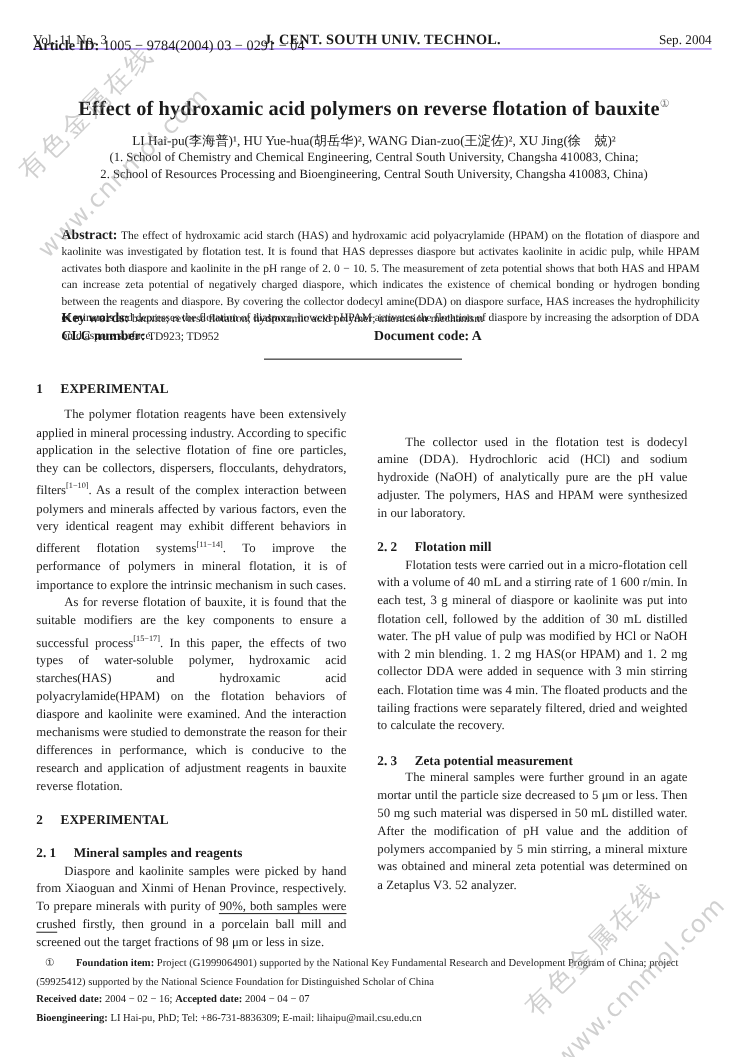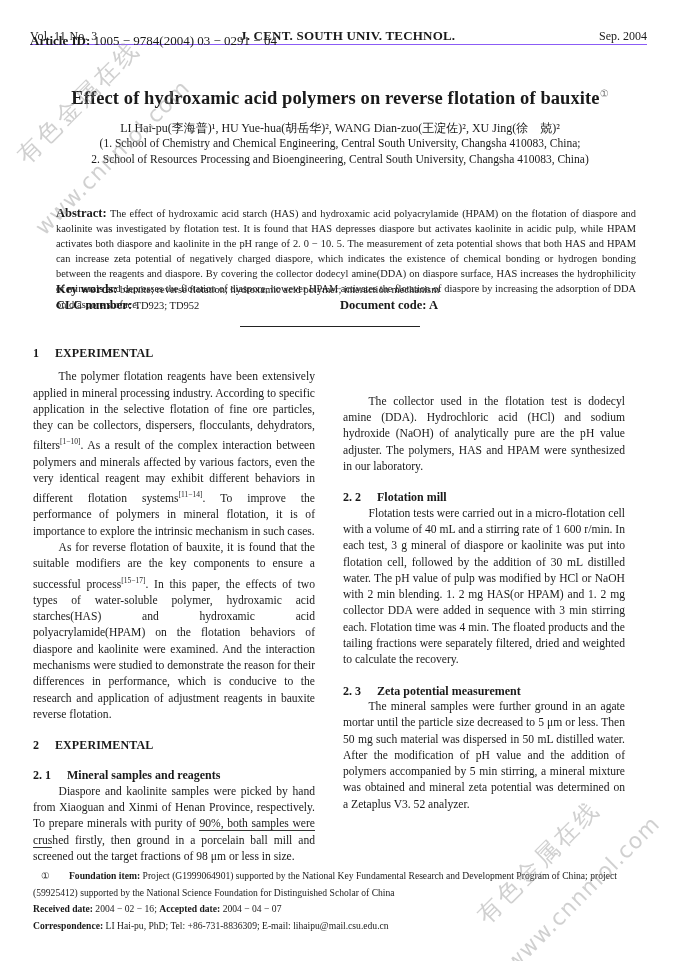--- a/index.html
+++ b/index.html
@@ -154,21 +154,21 @@
   </div>
 
   <div class="footnote">
     <div>
       <span class="circ">①</span><span class="lbl">Foundation item:</span><span> Project (G1999064901) supported by the National Key Fundamental Research and Development Program of China; project (59925412) supported by the National Science Foundation for Distinguished Scholar of China</span>
     </div>
     <div>
       <span class="lbl">Received date:</span><span> 2004 − 02 − 16; </span><span class="lbl">Accepted date:</span><span> 2004 − 04 − 07</span>
     </div>
     <div>
-      <span class="lbl">Correspondence:</span><span> LI Hai-pu, PhD; Tel: +86-731-8836309; E-mail: lihaipu@mail.csu.edu.cn</span>
+      <span class="lbl">Bioengineering:</span><span> LI Hai-pu, PhD; Tel: +86-731-8836309; E-mail: lihaipu@mail.csu.edu.cn</span>
     </div>
   </div>
 
   <div class="wm wm-cn wm1">有色金属在线</div>
   <div class="wm wm-url wm2">www.cnnmol.com</div>
   <div class="wm wm-cn wm3">有色金属在线</div>
   <div class="wm wm-url wm4">www.cnnmol.com</div>
 </div>
 
 </body></html>

